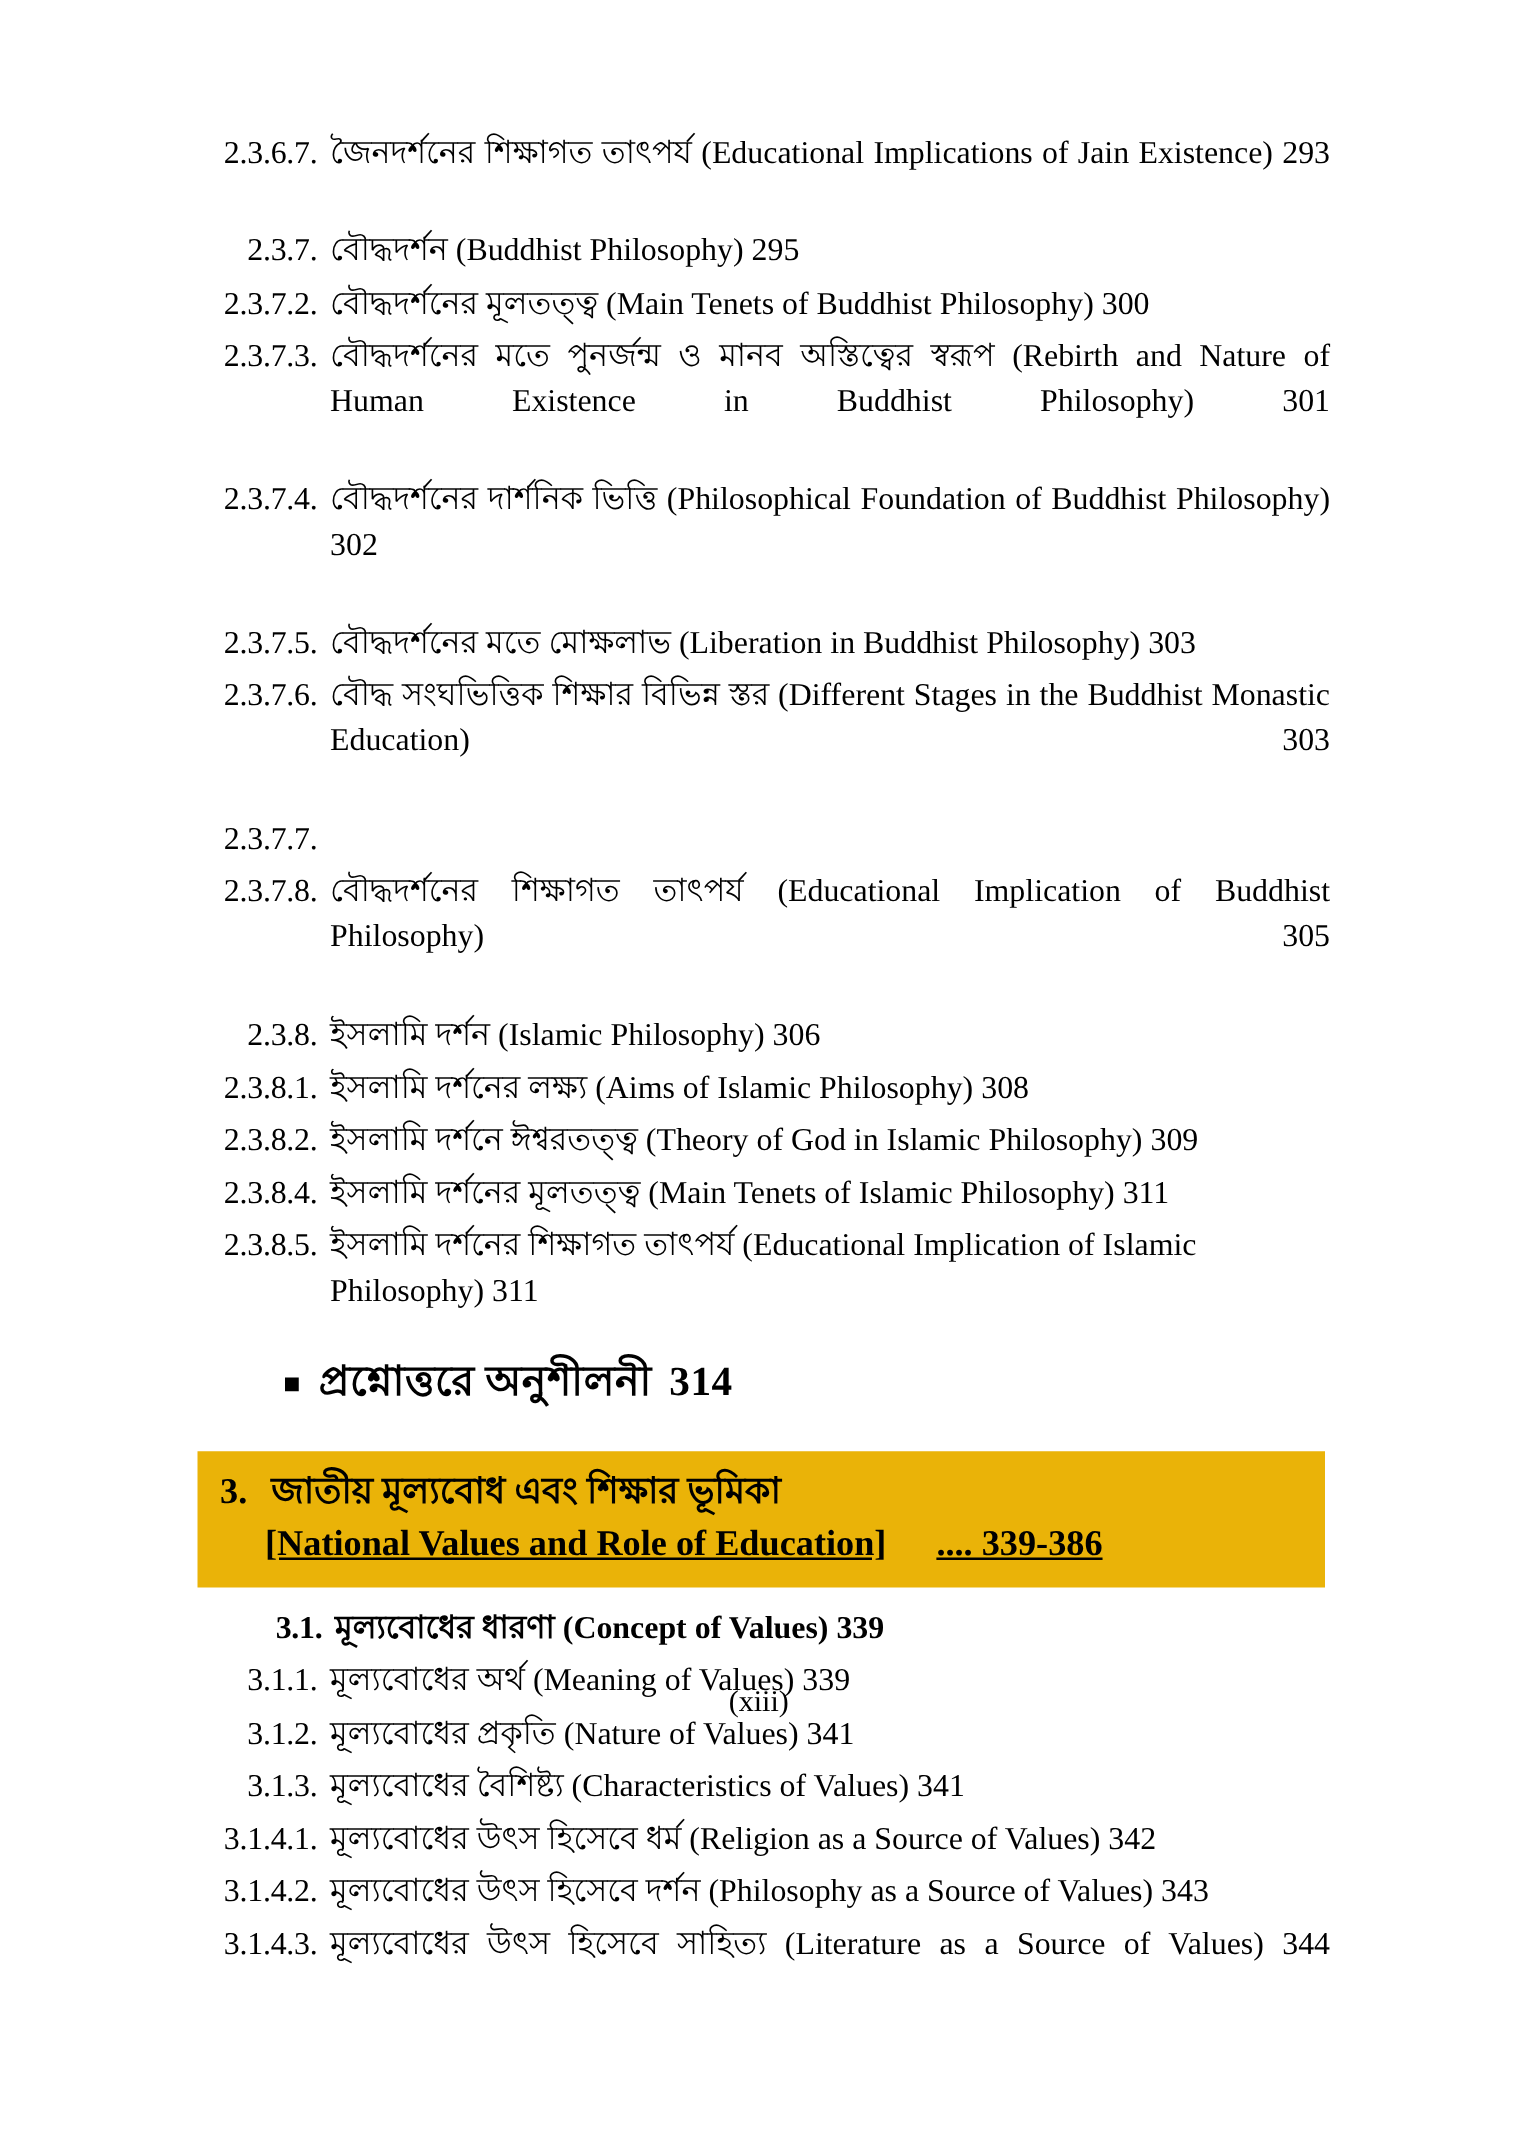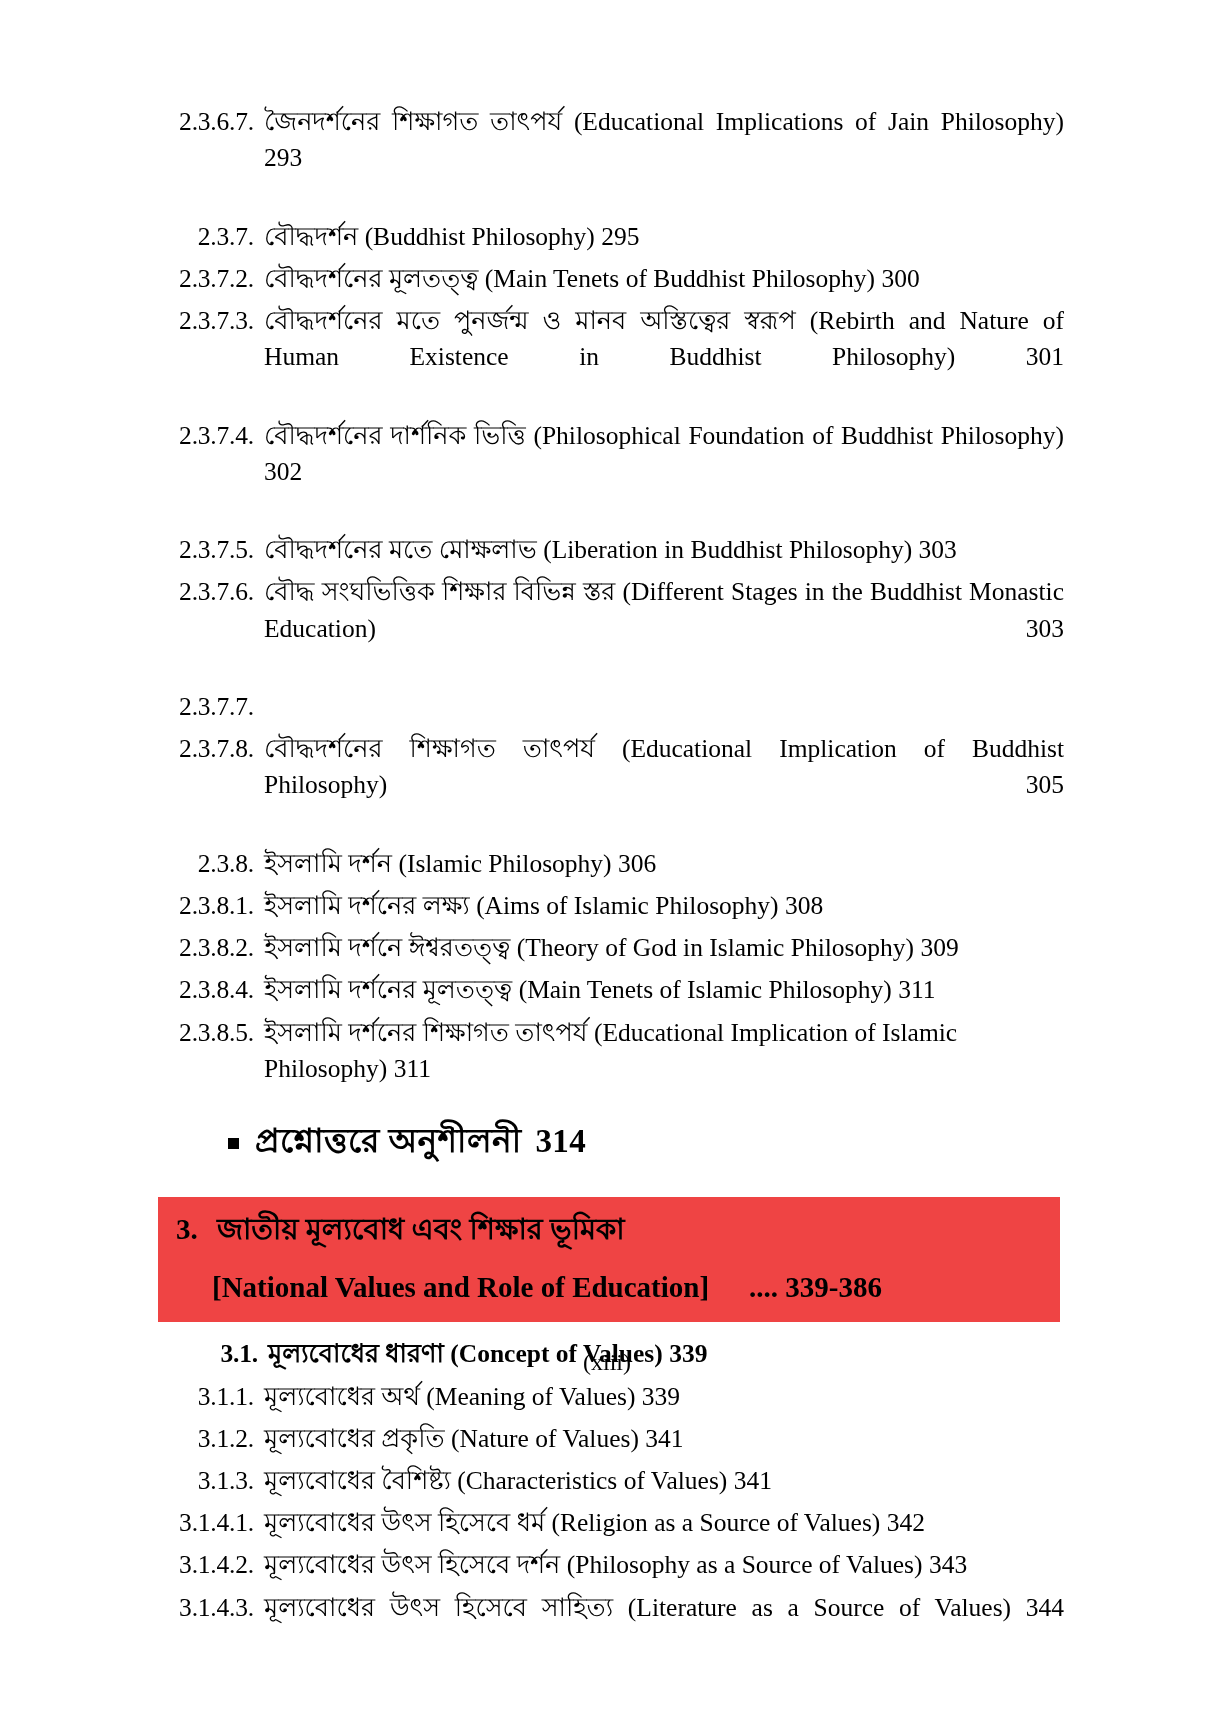--- a/index.html
+++ b/index.html
@@ -87,40 +87,41 @@
     background: #000;
     margin-right: 16px;
     position: relative;
     top: -3px;
     flex: 0 0 auto;
   }
   .bullet-text { letter-spacing: 0.4px; }
 
   
   .chapter-banner {
-    background: #ef4444;
+    background: #eab308;
     margin: 26px -9px 0 8px;
     padding: 14px 18px 16px 18px;
     box-sizing: border-box;
     width: 902px;
   }
   .chapter-banner .ch-line1 {
     font-size: 29px;
     font-weight: bold;
     line-height: 1.3;
     white-space: nowrap;
   }
   .chapter-banner .ch-line2 {
     display: flex;
     align-items: center;
     font-size: 29px;
     font-weight: bold;
     line-height: 1.3;
     padding-left: 36px;
-    margin-top: 20px;
+    margin-top: 4px;
+    text-decoration: underline;
   }
   .chapter-banner .ch-en {
     flex: 0 0 auto;
   }
   .chapter-banner .ch-pages {
     flex: 0 0 auto;
     margin-left: 40px;
     white-space: nowrap;
   }
 
@@ -143,21 +144,21 @@
   }
 </style>
 </head>
 <body>
 
 <div class="page">
 
   <ul class="toc-list" id="toc-top">
       <li class="entry lvl-4">
         <span class="num">2.3.6.7.</span>
-        <span class="body just"><span class="bn">জৈনদর্শনের শিক্ষাগত তাৎপর্য</span> <span class="en">(Educational Implications of Jain Philosophy)</span> <span>293</span></span>
+        <span class="body just"><span class="bn">জৈনদর্শনের শিক্ষাগত তাৎপর্য</span> <span class="en">(Educational Implications of Jain Existence)</span> <span>293</span></span>
       </li>
       <li class="entry lvl-3">
         <span class="num">2.3.7.</span>
         <span class="body nojust"><span class="bn">বৌদ্ধদর্শন</span> <span class="en">(Buddhist Philosophy)</span> <span>295</span></span>
       </li>
       <li class="entry lvl-4">
         <span class="num">2.3.7.2.</span>
         <span class="body nojust"><span class="bn">বৌদ্ধদর্শনের মূলতত্ত্ব</span> <span class="en">(Main Tenets of Buddhist Philosophy)</span> <span>300</span></span>
       </li>
       <li class="entry lvl-4">

